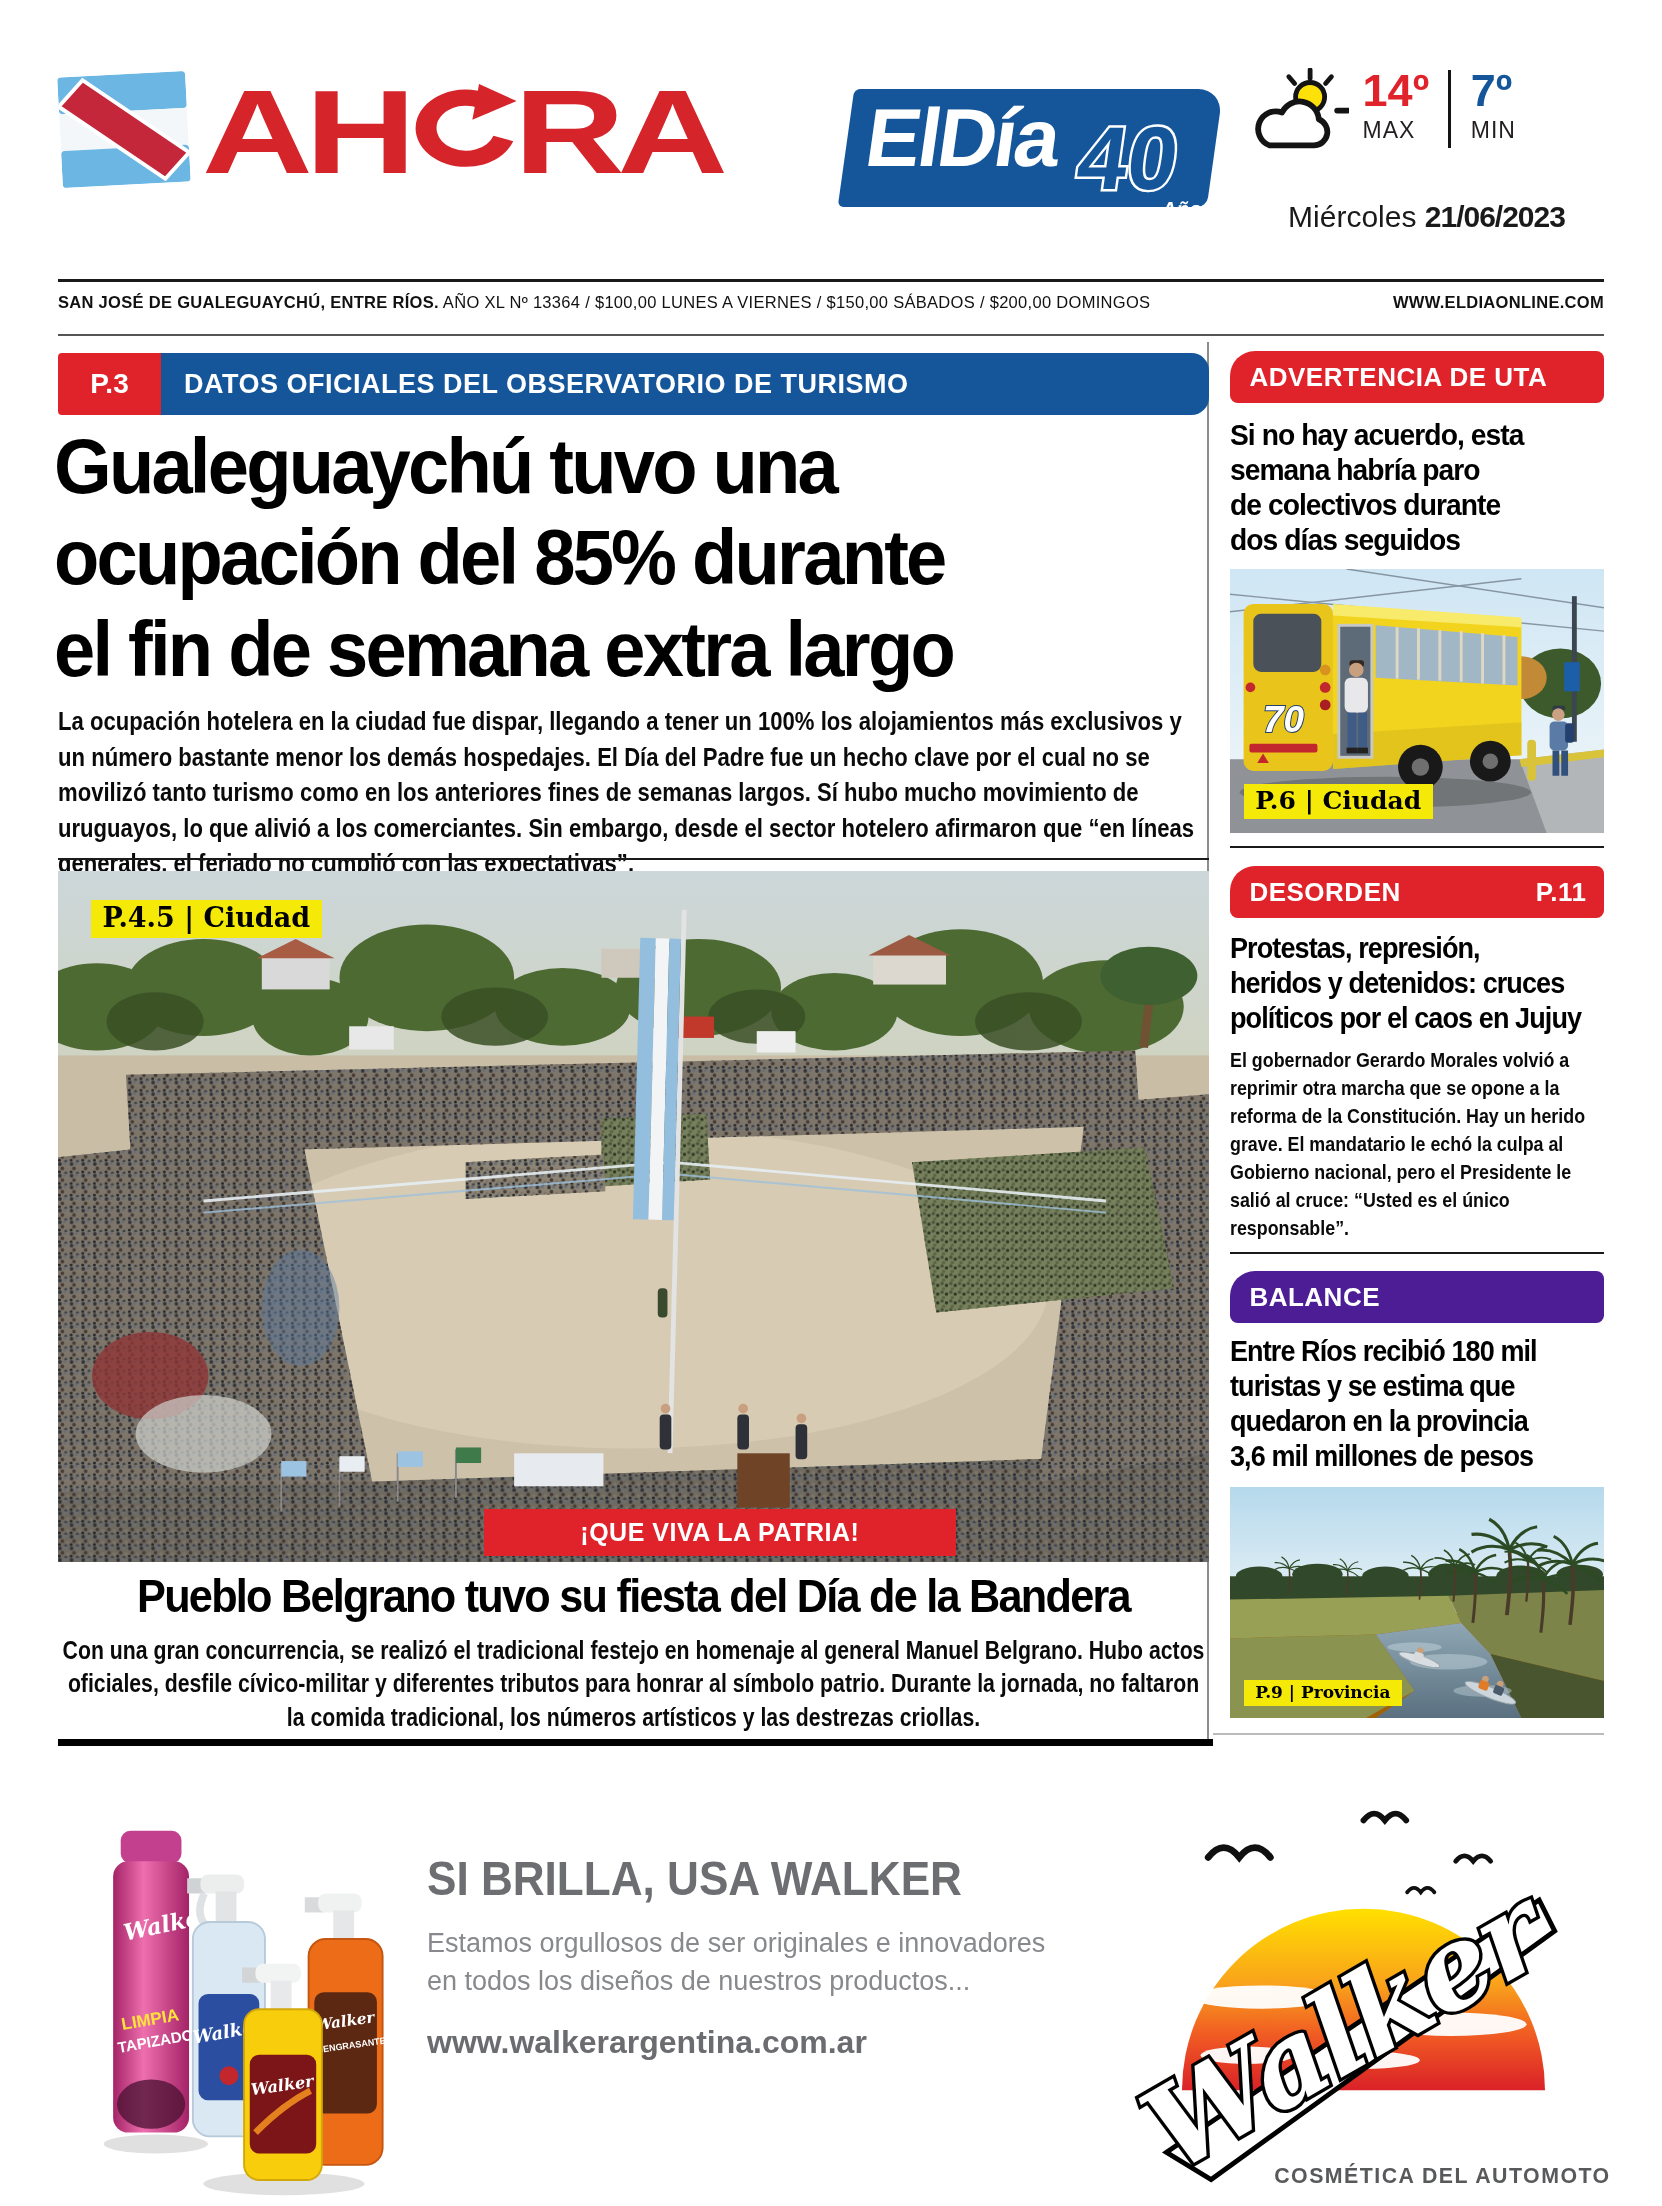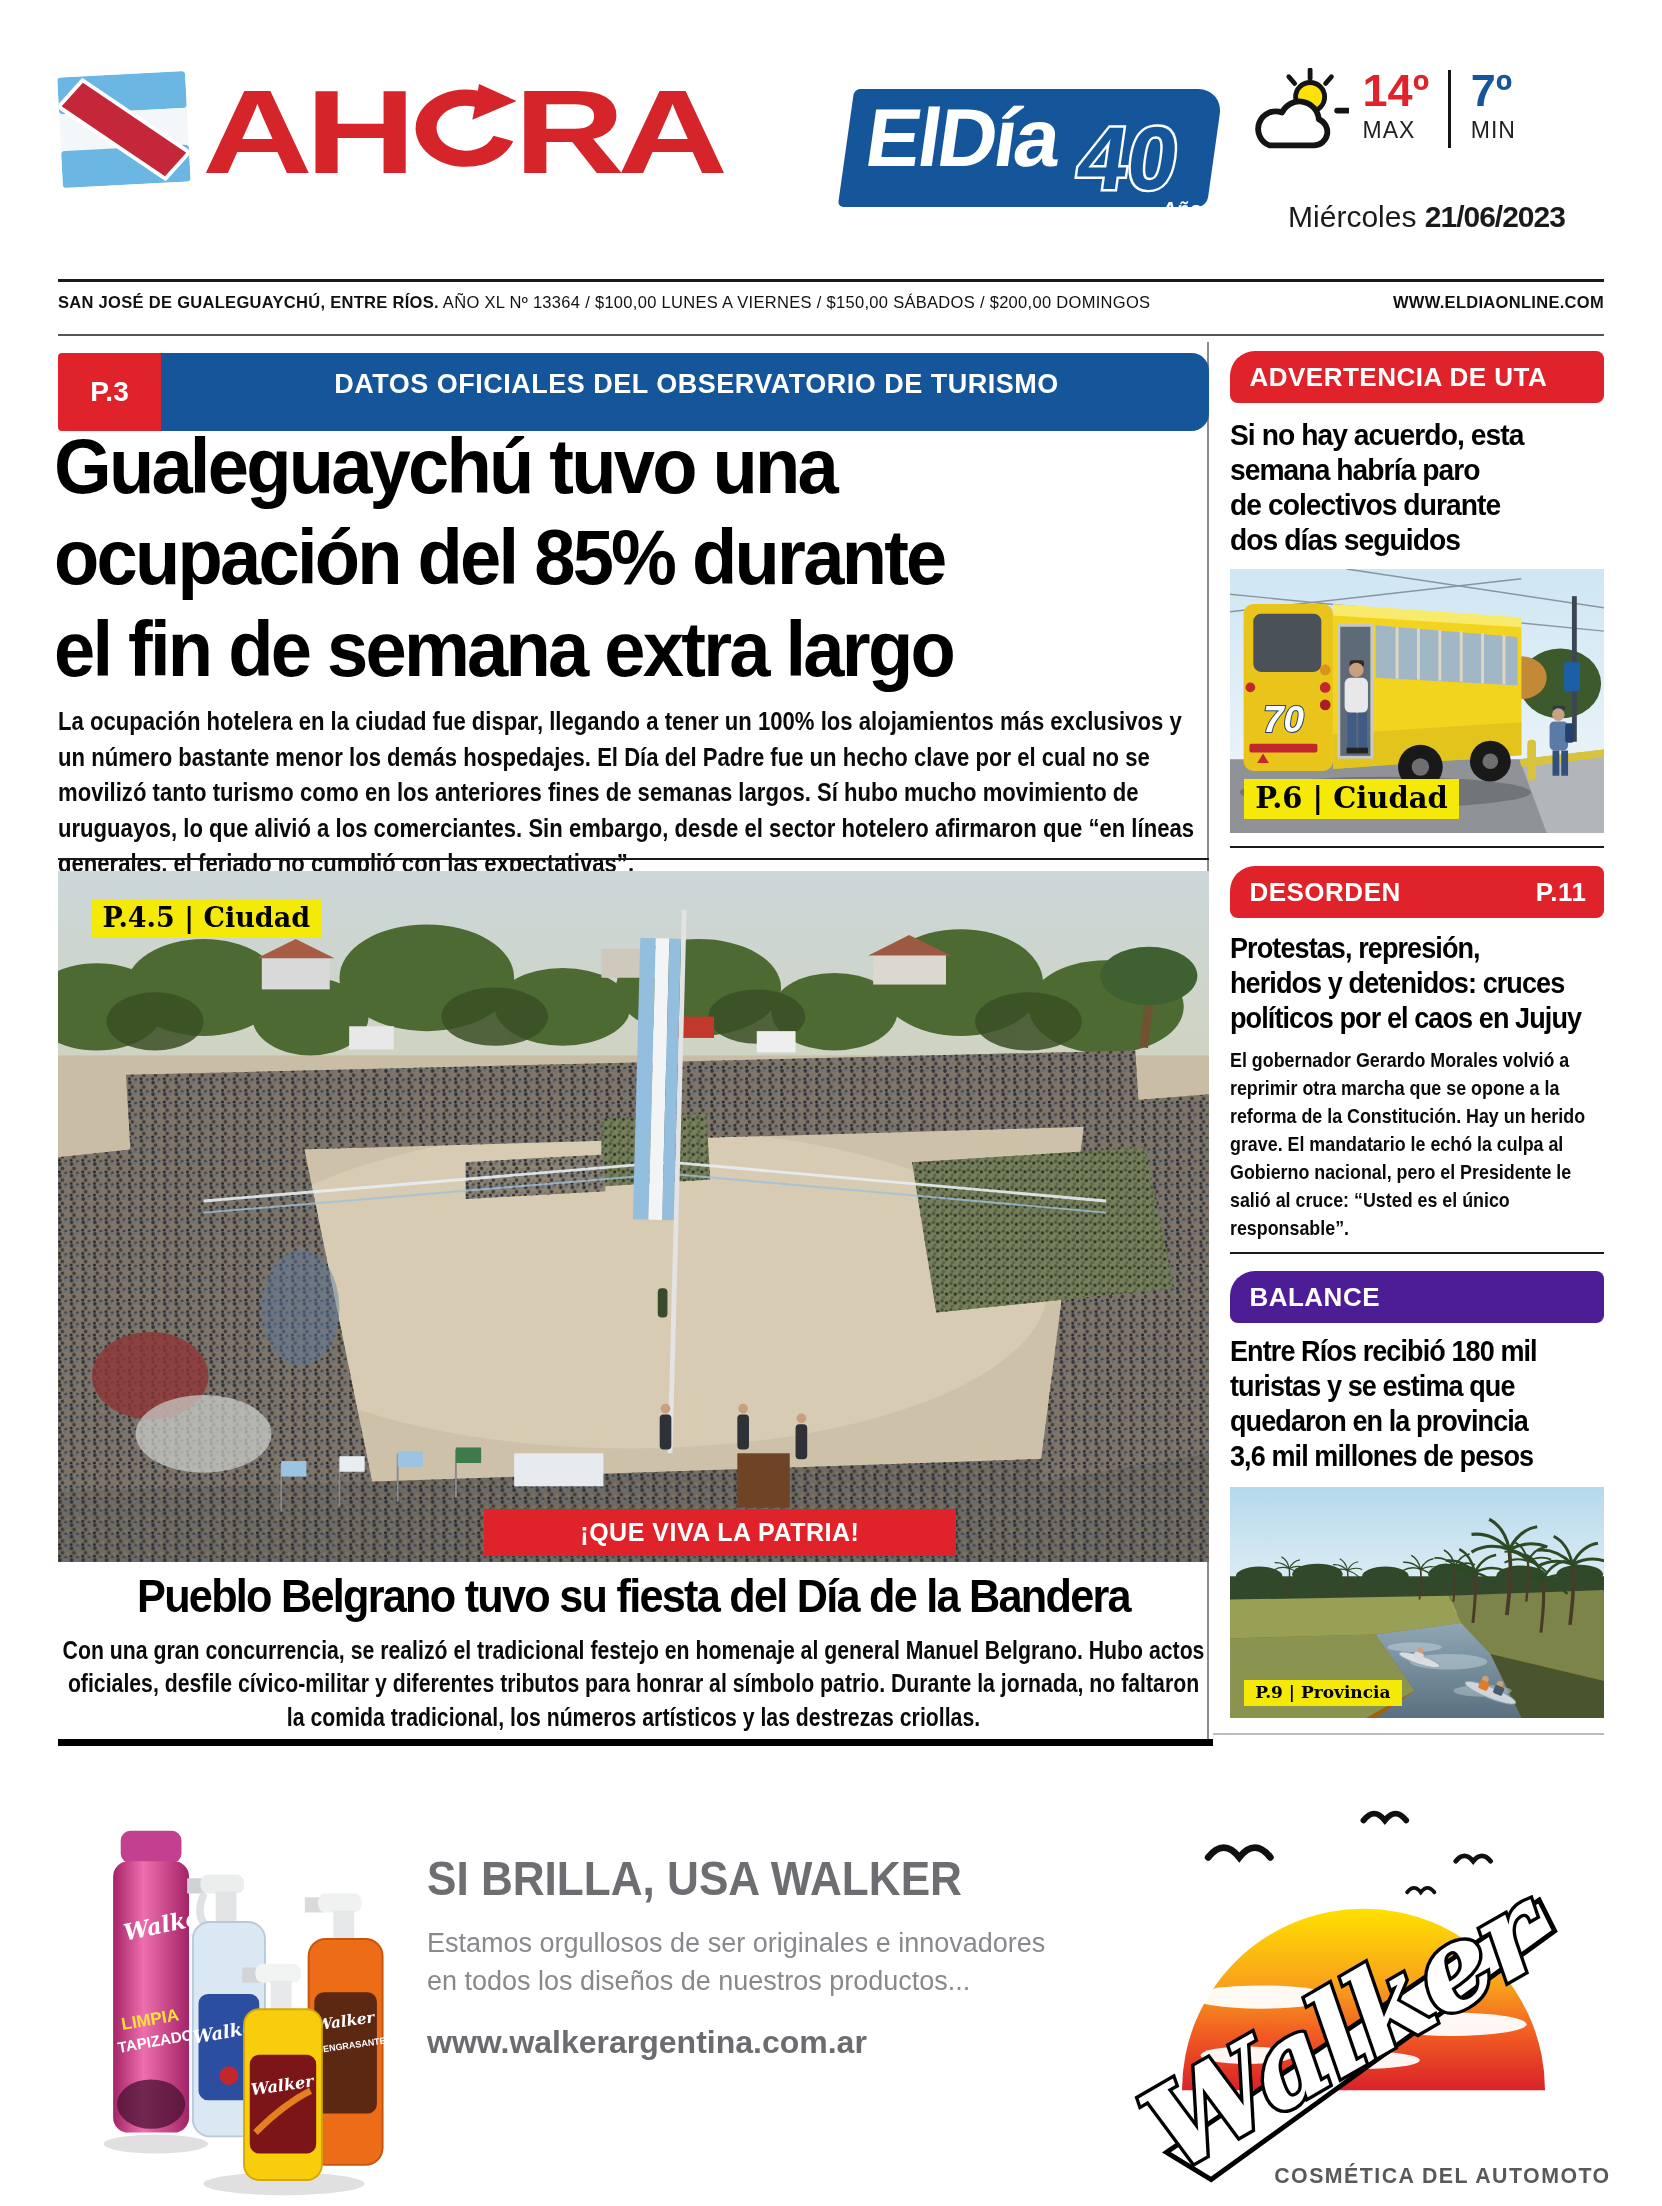--- a/index.html
+++ b/index.html
@@ -25,21 +25,21 @@
   .dateline b{font-weight:700;letter-spacing:-1px;}
 
   
   .rule{background:#1a1a1a;}
   .infobar{left:58px;top:293px;width:1546px;display:flex;justify-content:space-between;
            font-size:16.5px;letter-spacing:0.3px;color:#111;align-items:center;}
   .infobar .b{font-weight:700;}
   .vdivider{left:1207px;top:342px;width:1.9px;height:1397px;background:#8c8c8c;}
 
   
-  .kicker{left:58px;top:353px;width:1151px;height:78px;display:flex;text-align:center;}
+  .kicker{left:58px;top:353px;width:1151px;height:62px;display:flex;}
   .kicker-page{background:#e0222a;color:#fff;width:103px;display:flex;align-items:center;
                justify-content:center;font-weight:700;font-size:28px;border-radius:3.9px 0 0 3.9px;}
   .kicker-bar{background:#15569b;flex:1;color:#fff;font-weight:700;font-size:27px;
               line-height:62px;padding-left:23px;border-radius:0 17.5px 17.5px 0;letter-spacing:0.5px;}
   .lead-headline{left:54px;top:421px;width:1213px;font-size:78px;font-weight:700;
                  letter-spacing:-2.9px;line-height:1.17;transform:scaleX(.95);
                  transform-origin:left top;white-space:nowrap;}
   .standfirst{left:58px;top:704px;width:1349px;font-size:26px;font-weight:700;
               line-height:1.37;transform:scaleX(.85);transform-origin:left top;color:#0a0a0a;}
 
@@ -342,21 +342,21 @@
       <rect x="306" y="176" width="9" height="42" rx="4" fill="#d9c33b"></rect>
       <g>
         <rect x="332" y="141" width="13" height="5" rx="2" fill="#2e3a46"></rect>
         <circle cx="338" cy="150" r="6.5" fill="#caa182"></circle>
         <rect x="329" y="157" width="19" height="30" rx="5" fill="#5a7ba6"></rect>
         <rect x="345" y="159" width="9" height="20" rx="3" fill="#23406e"></rect>
         <rect x="332" y="187" width="7" height="26" fill="#31517c"></rect>
           <rect x="341" y="187" width="7" height="26" fill="#31517c"></rect>
       </g>
     </svg>
-    <div class="tag" style="left:13.6px;bottom:13.6px;font-size:29px;">P.6 | Ciudad</div>
+    <div class="tag" style="left:13.6px;bottom:13.6px;font-size:25px;">P.6 | Ciudad</div>
   </div>
 
   <div class="abs sep" style="left:1230px;top:846px;width:374px;"></div>
 
   <div class="abs badge red" style="left:1230px;top:866px;width:337px;">
     <span>DESORDEN</span>
     <span class="right">P.11</span>
   </div>
   <div class="abs side-headline" style="left:1230px;top:930px;width:396px;font-size:30px;transform:scaleX(.9);">Protestas, represión,<br>heridos y detenidos: cruces<br>políticos por el caos en Jujuy</div>
   <div class="abs side-body" style="left:1230px;top:1046px;width:439px;">El gobernador Gerardo Morales volvió a reprimir otra marcha que se opone a la reforma de la Constitución. Hay un herido grave. El mandatario le echó la culpa al Gobierno nacional, pero el Presidente le salió al cruce: “Usted es el único responsable”.</div>

